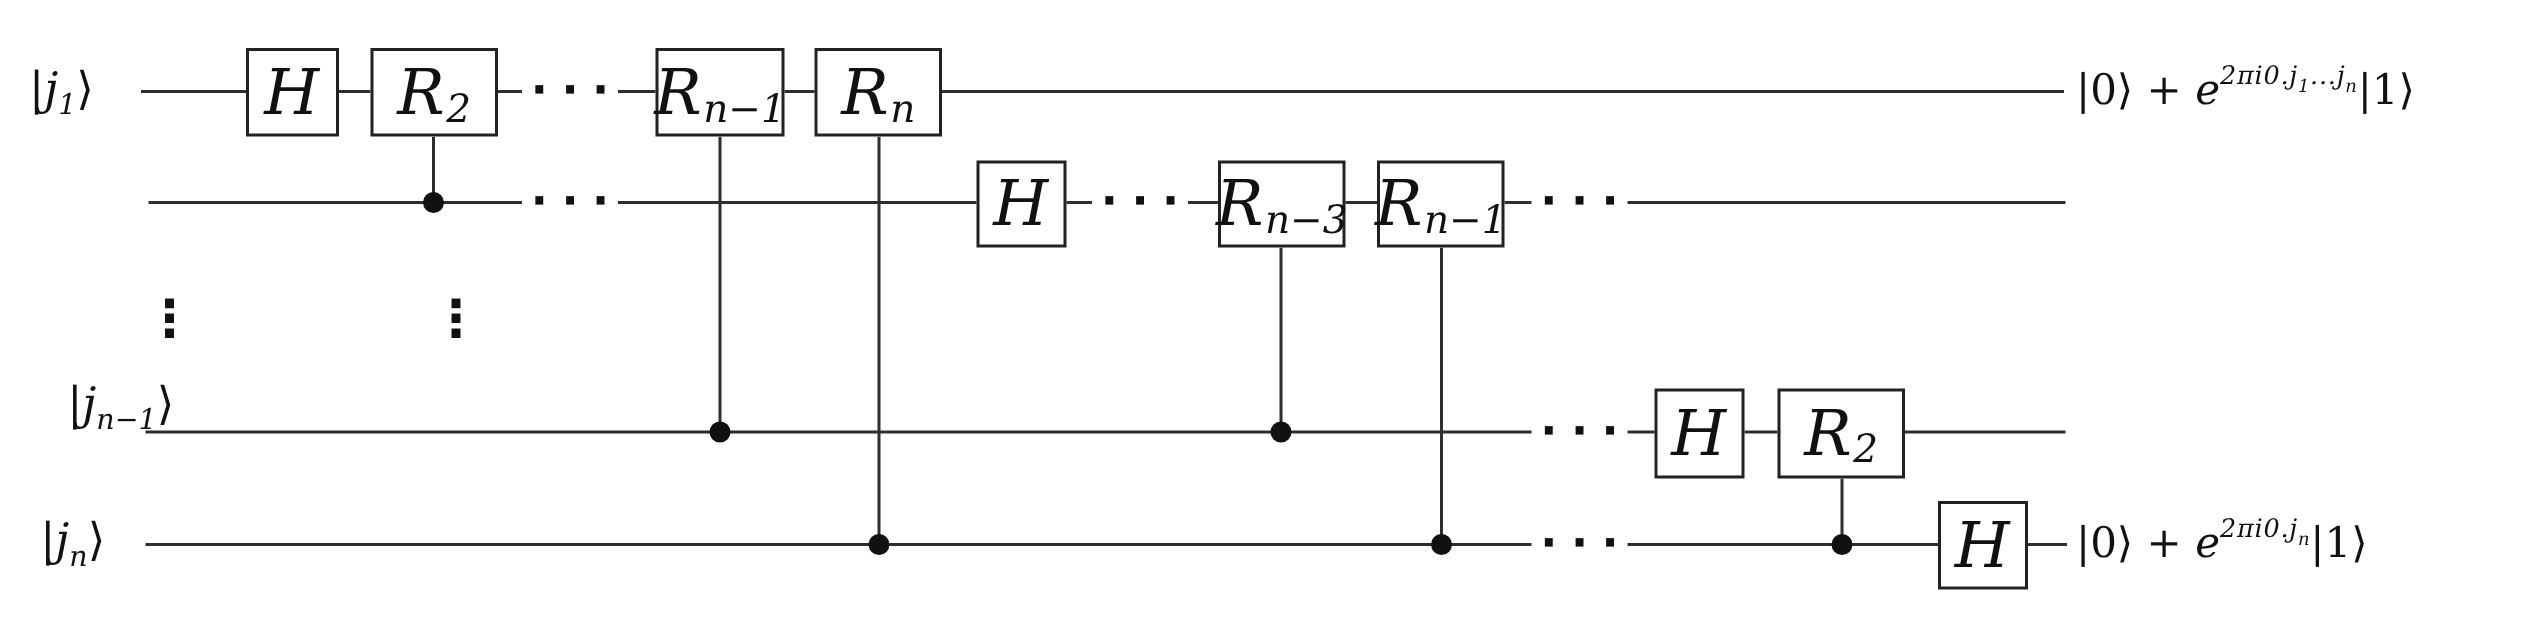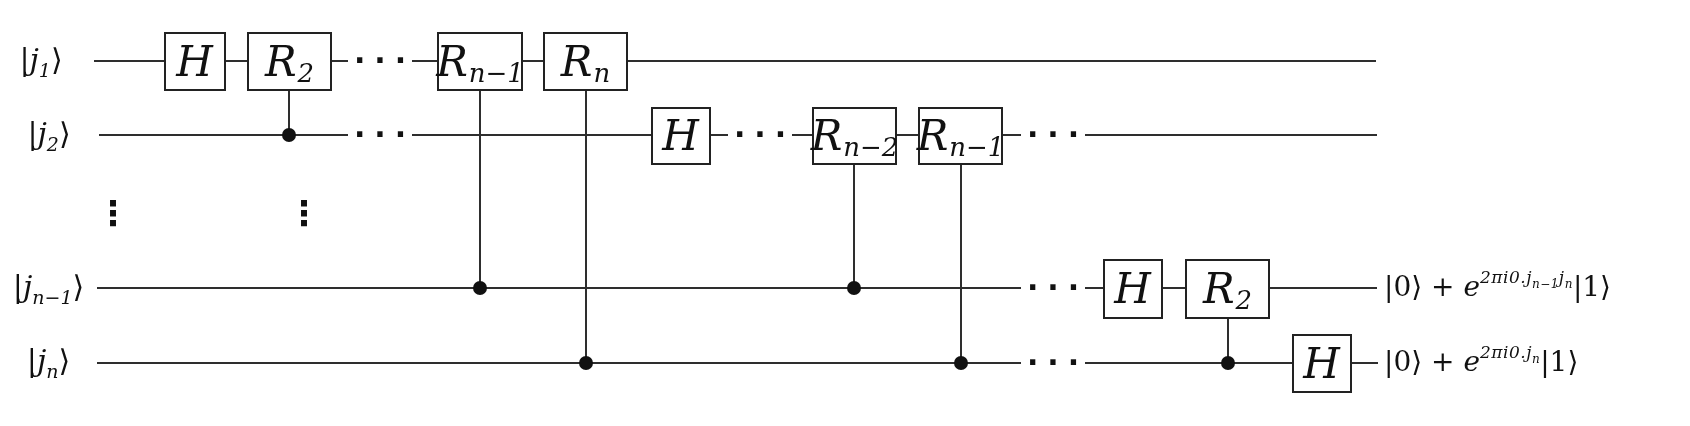--- a/index.html
+++ b/index.html
@@ -121,21 +121,21 @@
     <span class="g-base">R</span>
       <span class="g-sub">n</span>
   </div>
 
   <div class="gate" style="left:651px; top:107px; width:60px; height:58px;">
     <span class="g-base">H</span>
       <span class="g-sub"></span>
   </div>
   <div class="gate" style="left:812px; top:107px; width:85px; height:58px;">
     <span class="g-base">R</span>
-      <span class="g-sub">n−2</span>
+      <span class="g-sub">n−3</span>
   </div>
   <div class="gate" style="left:918px; top:107px; width:85px; height:58px;">
     <span class="g-base">R</span>
       <span class="g-sub">n−1</span>
   </div>
 
   <div class="gate" style="left:1103px; top:259px; width:60px; height:60px;">
     <span class="g-base">H</span>
       <span class="g-sub"></span>
   </div>
@@ -152,30 +152,27 @@
   <div class="cdot" style="left:282px;  top:128px;"></div>
   <div class="cdot" style="left:473px;  top:281px;"></div>
   <div class="cdot" style="left:579px;  top:356px;"></div>
   <div class="cdot" style="left:847px;  top:281px;"></div>
   <div class="cdot" style="left:954px;  top:356px;"></div>
   <div class="cdot" style="left:1221px; top:356px;"></div>
 
   <div class="inlabel" style="width:82px; top:60px;">
     <span>|</span><span class="math-var">j</span><span class="lab-sub">1</span><span>⟩</span>
   </div>
-  <div class="inlabel" style="width:98px; top:134px;">
-    <span>|</span><span class="math-var">j</span><span class="lab-sub">2</span><span>⟩</span>
-  </div>
-  <div class="inlabel" style="width:97px; top:287px;">
+  <div class="inlabel" style="width:97px; top:270px;margin-left:32px;">
     <span>|</span><span class="math-var">j</span><span class="lab-sub">n−1</span><span>⟩</span>
   </div>
   <div class="inlabel" style="width:97px; top:361px;">
     <span>|</span><span class="math-var">j</span><span class="lab-sub">n</span><span>⟩</span>
   </div>
 
-  <div class="outlabel" style="left:1384px; top:287px;">
-    <span>|0⟩ + </span><span class="out-e">e</span><span class="out-exp"><span>2πi0.j</span><span class="exp-sub">n−1</span><span>j</span><span class="exp-sub">n</span></span><span>|1⟩</span>
+  <div class="outlabel" style="left:1384px; top:60px;">
+    <span>|0⟩ + </span><span class="out-e">e</span><span class="out-exp"><span>2πi0.j</span><span class="exp-sub">1</span><span>...j</span><span class="exp-sub">n</span></span><span>|1⟩</span>
   </div>
   <div class="outlabel" style="left:1384px; top:362px;text-align:center;">
     <span>|0⟩ + </span><span class="out-e">e</span><span class="out-exp"><span>2πi0.j</span><span class="exp-sub">n</span><span></span><span class="exp-sub"></span></span><span>|1⟩</span>
   </div>
 
 </div>
 
 </body></html>

